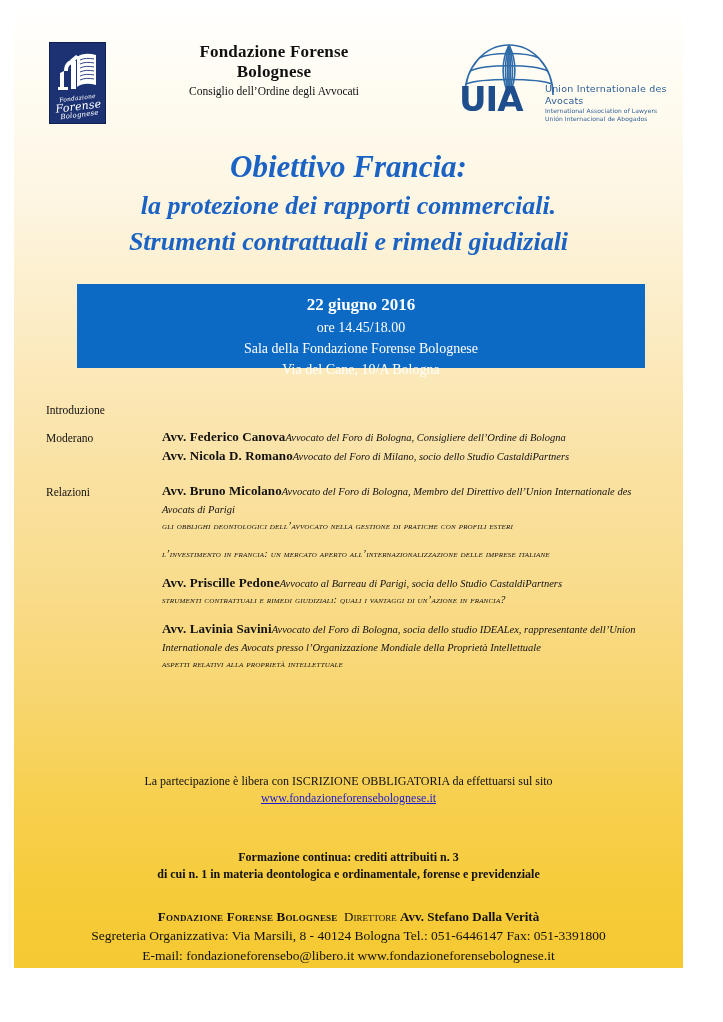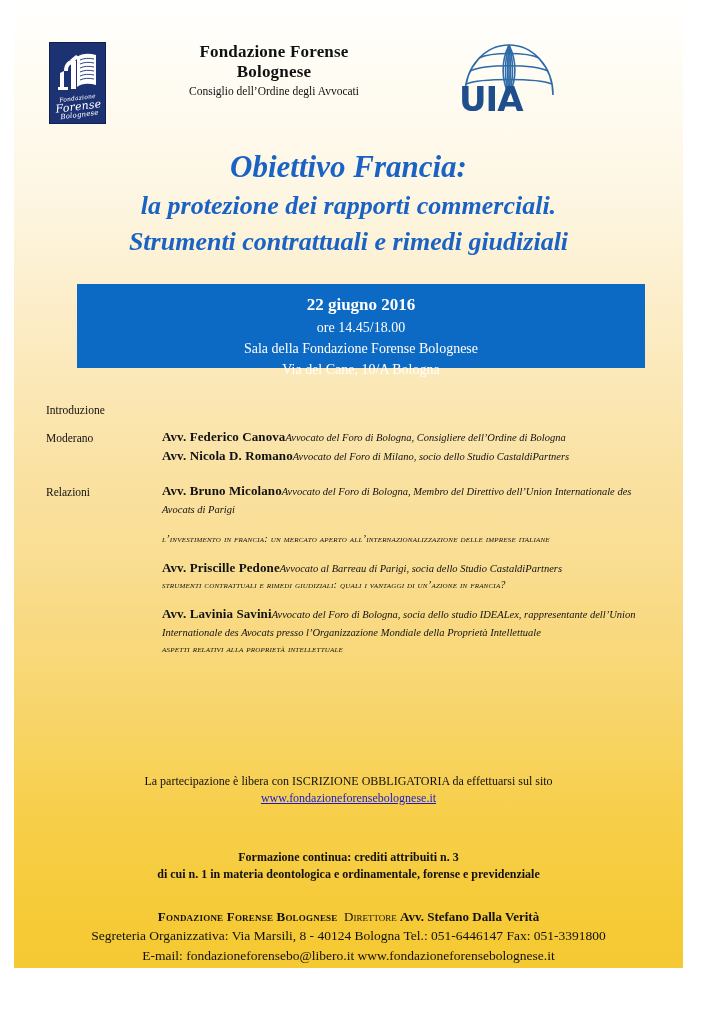--- a/index.html
+++ b/index.html
@@ -322,20 +322,25 @@
           <path d="M46 5 A26 50 0 0 1 46 55"></path>
           <path d="M46 5 A10 50 0 0 0 46 55"></path>
           <path d="M46 5 A10 50 0 0 1 46 55"></path>
           <path d="M46 5 L46 55"></path>
           <path d="M16 18 C28 12, 64 12, 76 18"></path>
           <path d="M7 31 C22 24, 70 24, 85 31"></path>
           <path d="M3 44 C18 38, 74 38, 89 44"></path>
         </g>
       </svg>
       <div class="uia-word">UIA</div>
+      <div class="uia-tag">
+        <div class="g1">Union Internationale des Avocats</div>
+        <div class="g2">International Association of Lawyers</div>
+        <div class="g3">Unión Internacional de Abogados</div>
+      </div>
     </div>
   </div>
 
   <div class="title-block">
     <div class="ln1">Obiettivo Francia:</div>
     <div class="ln2">la protezione dei rapporti commerciali.</div>
     <div class="ln3">Strumenti contrattuali e rimedi giudiziali</div>
   </div>
 
   <div class="date-box">
@@ -358,20 +363,21 @@
         <div class="pname"><span>Avv. Nicola D. Romano</span><span class="prole">Avvocato del Foro di Milano, socio dello Studio CastaldiPartners</span></div>
       </div>
     </div>
 
     <div class="prow row-rel">
       <div class="plabel">Relazioni</div>
       <div class="pbody">
 
         <div class="speaker">
           <div class="pname"><span>Avv. Bruno Micolano</span><span class="prole">Avvocato del Foro di Bologna, Membro del Direttivo dell’Union Internationale des Avocats di Parigi</span></div>
+          <div class="ptopic">Gli obblighi deontologici dell’avvocato nella gestione di pratiche con profili esteri</div>
         </div>
 
         <div class="speaker">
           <div class="ptopic">L’investimento in Francia: un mercato aperto all’internazionalizzazione delle imprese italiane</div>
         </div>
 
         <div class="speaker">
           <div class="pname"><span>Avv. Priscille Pedone</span><span class="prole">Avvocato al Barreau di Parigi, socia dello Studio CastaldiPartners</span></div>
           <div class="ptopic">Strumenti contrattuali e rimedi giudiziali: quali i vantaggi di un’azione in Francia?</div>
         </div>

